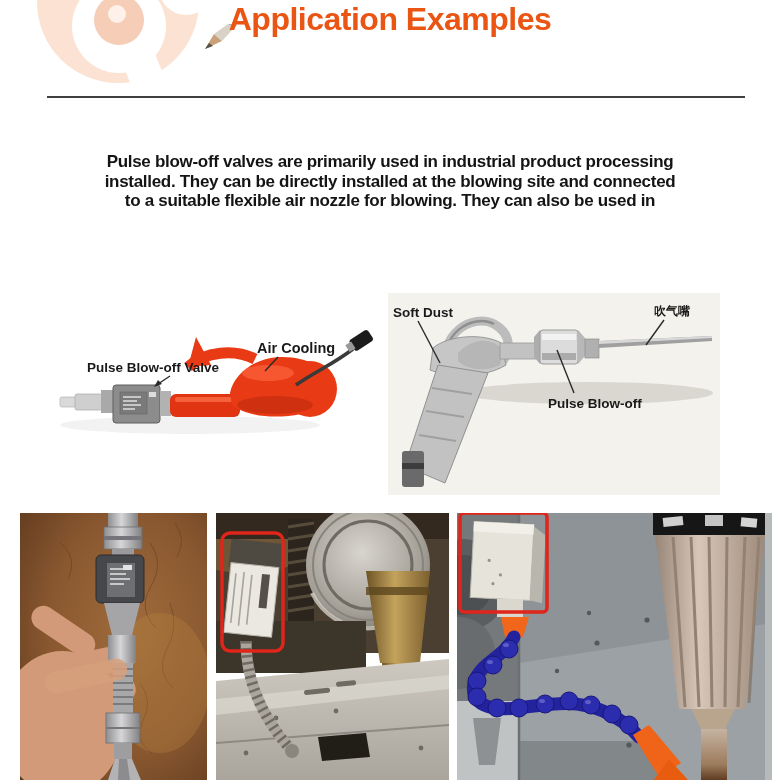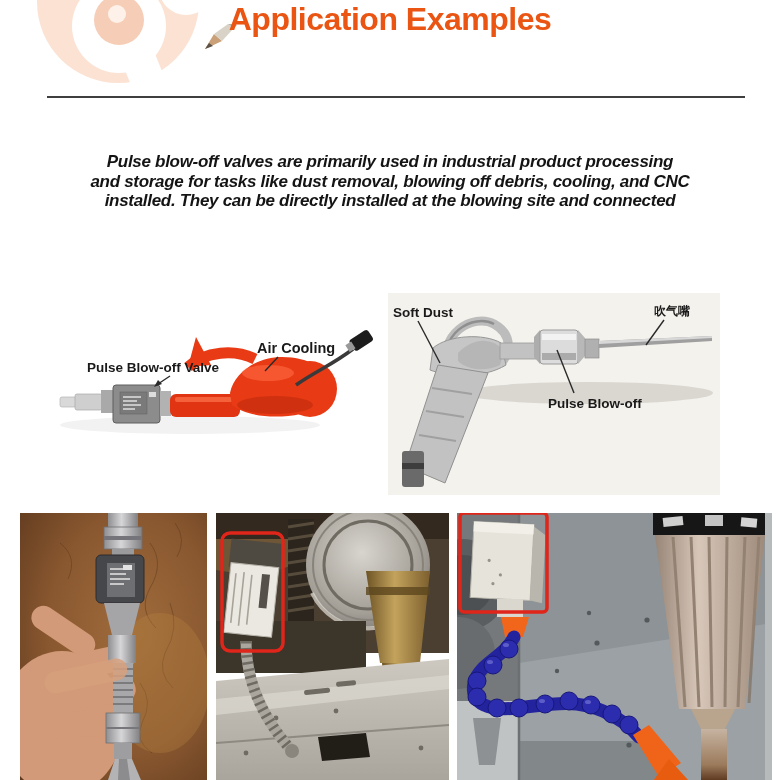--- a/index.html
+++ b/index.html
@@ -4,21 +4,21 @@
 <style>
   html,body{margin:0;padding:0;background:#fff;}
   #page{position:relative;width:780px;height:780px;background:#fff;overflow:hidden;
         font-family:"Liberation Sans",sans-serif;}
   .abs{position:absolute;}
   #title{top:1px;left:0;width:780px;text-align:center;font-size:32px;font-weight:bold;
          color:#ea5514;letter-spacing:-0.5px;white-space:nowrap;}
   #divider{top:96px;left:47px;width:698px;height:2px;background:#3f3f3f;}
   #intro{top:152px;left:0;width:780px;text-align:center;color:#141414;font-weight:bold;
          font-size:17px;line-height:19.6px;letter-spacing:-0.3px;}
-  #intro div{white-space:nowrap;font-style:italic;}
+  #intro div{white-space:nowrap;}
   svg text{font-family:"Liberation Sans",sans-serif;font-weight:bold;fill:#1a1a1a;}
   .photo{top:513px;height:267px;overflow:hidden;}
 </style>
 </head>
 <body>
 
 <div id="page">
 
   <svg class="abs" style="left:35px;top:0" width="170" height="88" viewBox="0 0 170 88">
     <circle cx="83" cy="2" r="81" fill="#fbe2d3"></circle>
@@ -35,22 +35,22 @@
     <polygon points="11,10 19,17 31,4 25,0" fill="#d9d3c7"></polygon>
     <polygon points="25,0 31,4 34,1 29,-2" fill="#b7b1a5"></polygon>
   </svg>
 
   <div class="abs" id="title">Application Examples</div>
 
   <div class="abs" id="divider"></div>
 
   <div class="abs" id="intro">
     <div>Pulse blow-off valves are primarily used in industrial product processing</div>
-    <div>and storage for tasks like dust removal, blowing off debris, cooling, and CNC</div>
     <div>installed. They can be directly installed at the blowing site and connected</div>
+    <div>to a suitable flexible air nozzle for blowing. They can also be used in</div>
   </div>
 
   <svg class="abs" style="left:20px;top:293px" width="360" height="202" viewBox="0 0 360 202">
     <ellipse cx="170" cy="132" rx="130" ry="9" fill="#000" opacity="0.05"></ellipse>
 
     <g>
       <rect x="40" y="104" width="16" height="10" rx="2" fill="#d9d9d9" stroke="#b5b5b5" stroke-width="0.7"></rect>
       <rect x="55" y="101" width="27" height="16" rx="2" fill="#cfcfcf" stroke="#a8a8a8" stroke-width="0.7"></rect>
       <rect x="81" y="97" width="12" height="23" fill="#a9a9a9"></rect>
     </g>

